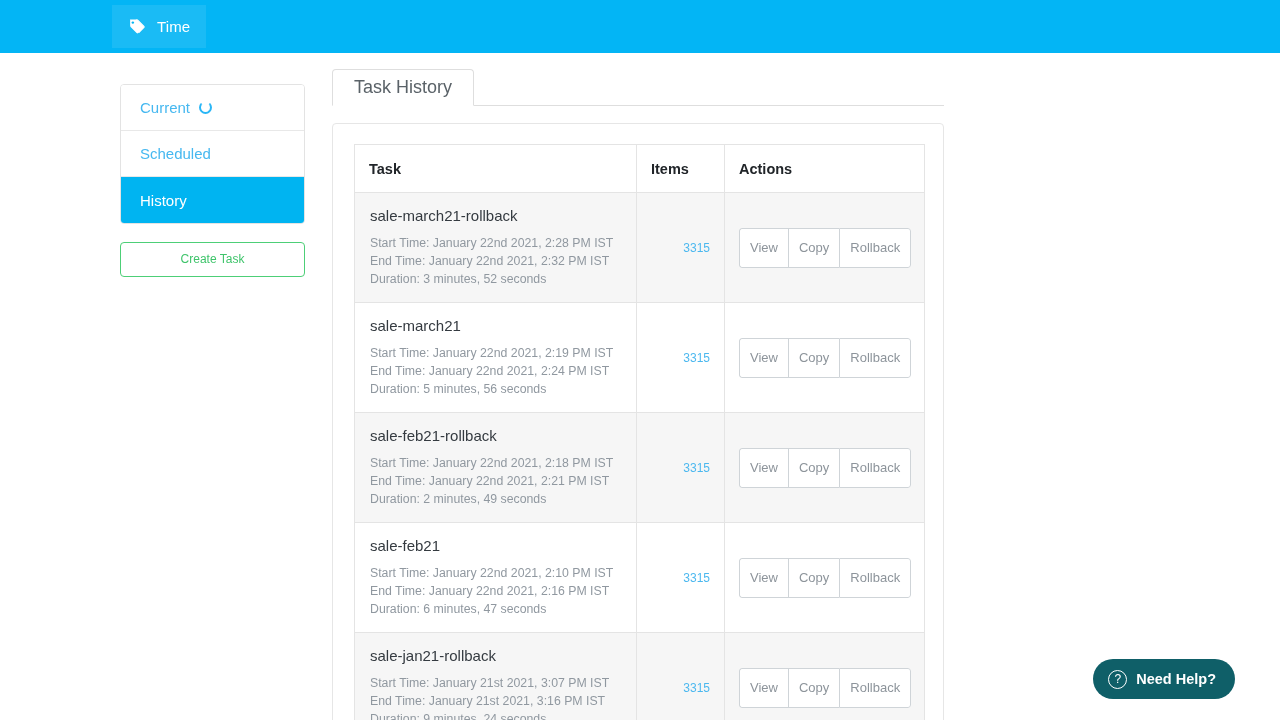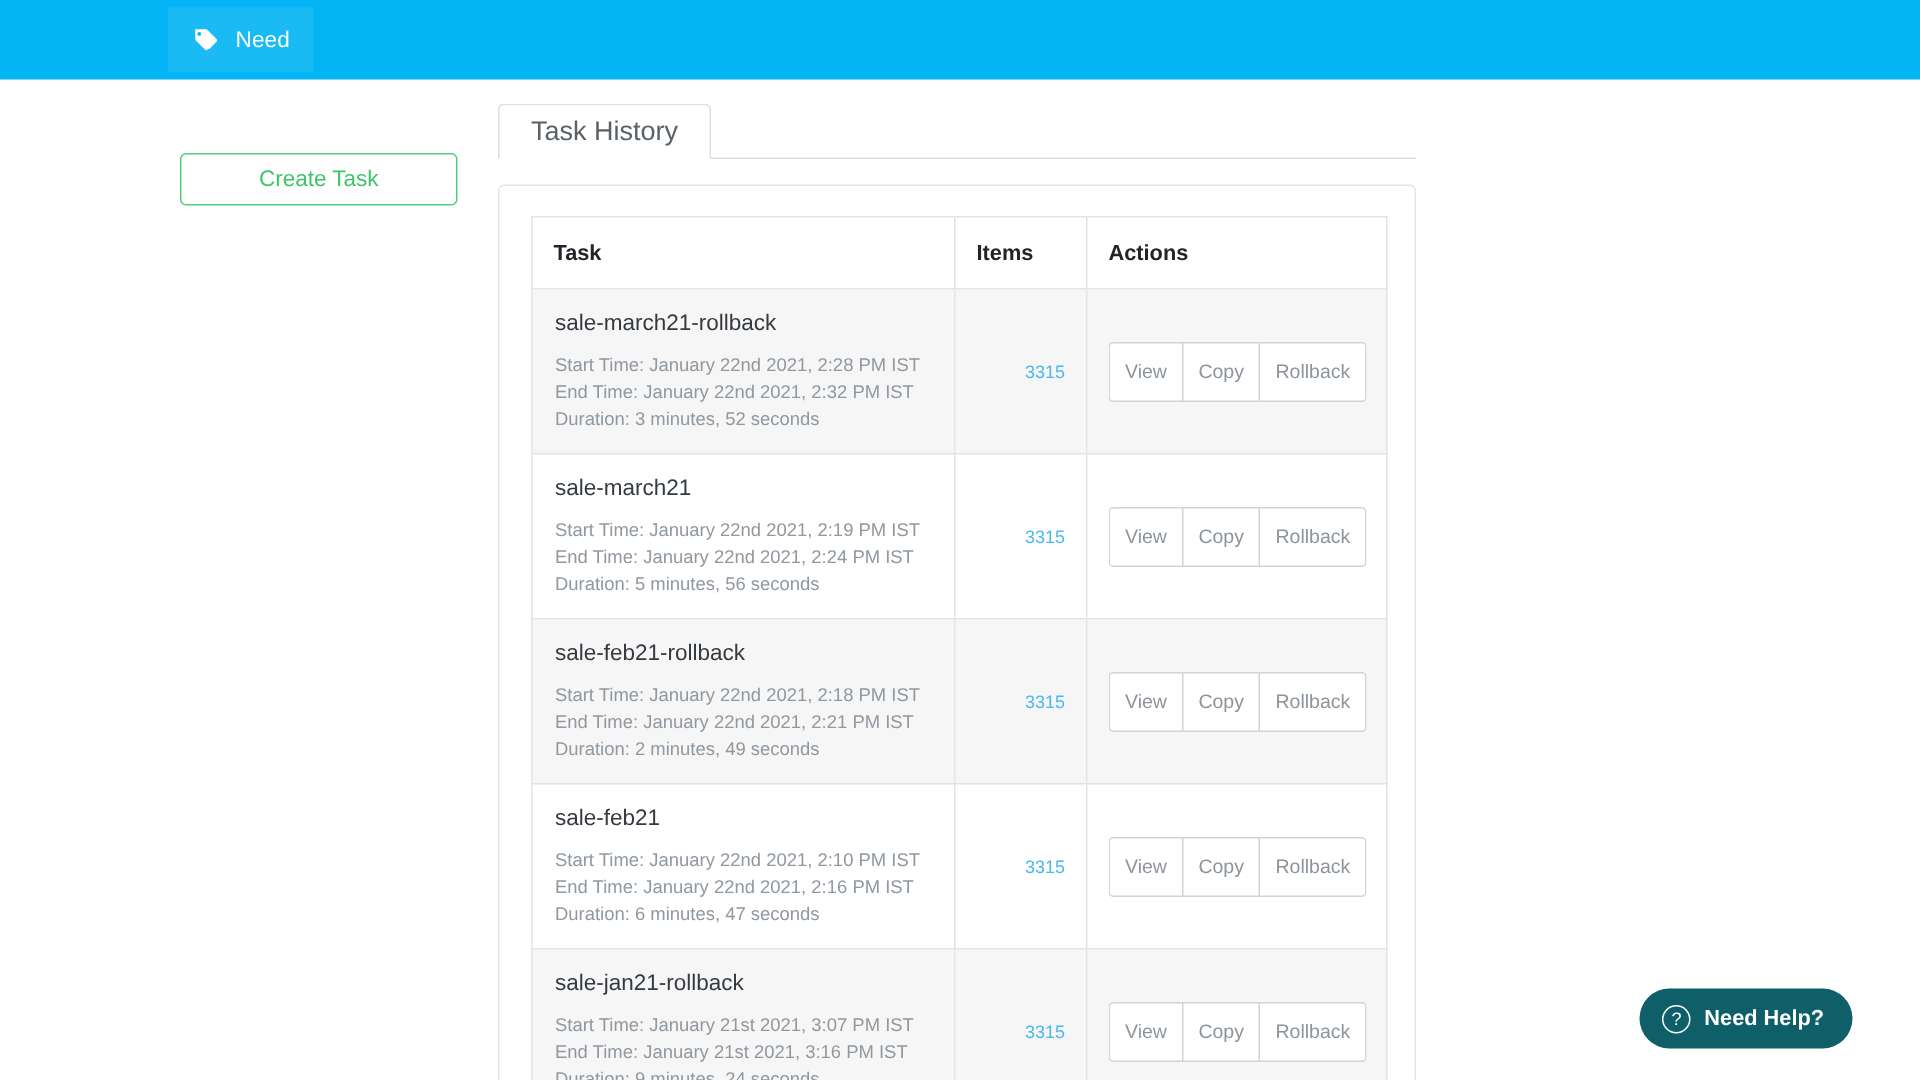--- a/index.html
+++ b/index.html
@@ -91,21 +91,21 @@
     margin-top: 18px;
     display: block;
     width: 185px;
     height: 35px;
     line-height: 33px;
     text-align: center;
     border: 1px solid #4dcf77;
     border-radius: 4px;
     background: #ffffff;
     color: #3fc46b;
-    font-size: 15px;
+    font-size: 12px;
     font-family: "Liberation Sans", sans-serif;
     cursor: pointer;
     padding: 0;
   }
 
   
   .main {
     position: absolute;
     left: 332px; top: 17px;
     width: 612px;
@@ -248,28 +248,40 @@
 
 <div class="navbar">
   <div class="nav-item active">
     <span class="nav-icon">
       <svg width="19" height="19" viewBox="0 0 24 24" fill="#ffffff">
         <path d="M1.5 3.2h9.2c.5 0 1 .2 1.35.55l7.6 7.6a1.6 1.6 0 0 1 0 2.3l-6.5 6.5a1.6 1.6 0 0 1-2.3 0l-7.6-7.6A1.9 1.9 0 0 1 2.7 11.2V4.4c0-.66.14-1.2-1.2-1.2z"></path>
         <path d="M9.5 3.2h2.2c.5 0 1 .2 1.35.55l7.6 7.6a1.6 1.6 0 0 1 0 2.3l-6.5 6.5-1.1-1.1 6.2-6.2a.9.9 0 0 0 0-1.3L11.9 4.3z"></path>
         <circle cx="6.1" cy="7.1" r="1.55" fill="#03b5f5"></circle>
       </svg>
     </span>
-    <span class="nav-label">Need</span>
+    <span class="nav-label">Time</span>
   </div>
 
 </div>
 
 <div class="page">
 
   <div class="sidebar">
+    <div class="list-group">
+      <div class="list-item">
+        <span>Current</span>
+        <span class="spinner-ring"></span>
+      </div>
+      <div class="list-item">
+        <span>Scheduled</span>
+      </div>
+      <div class="list-item active">
+        <span>History</span>
+      </div>
+    </div>
     <button class="btn-create">Create Task</button>
   </div>
 
   <div class="main">
     <div class="tab-bar">
       <div class="tab active">
         <span>Task History</span>
       </div>
     </div>
 

